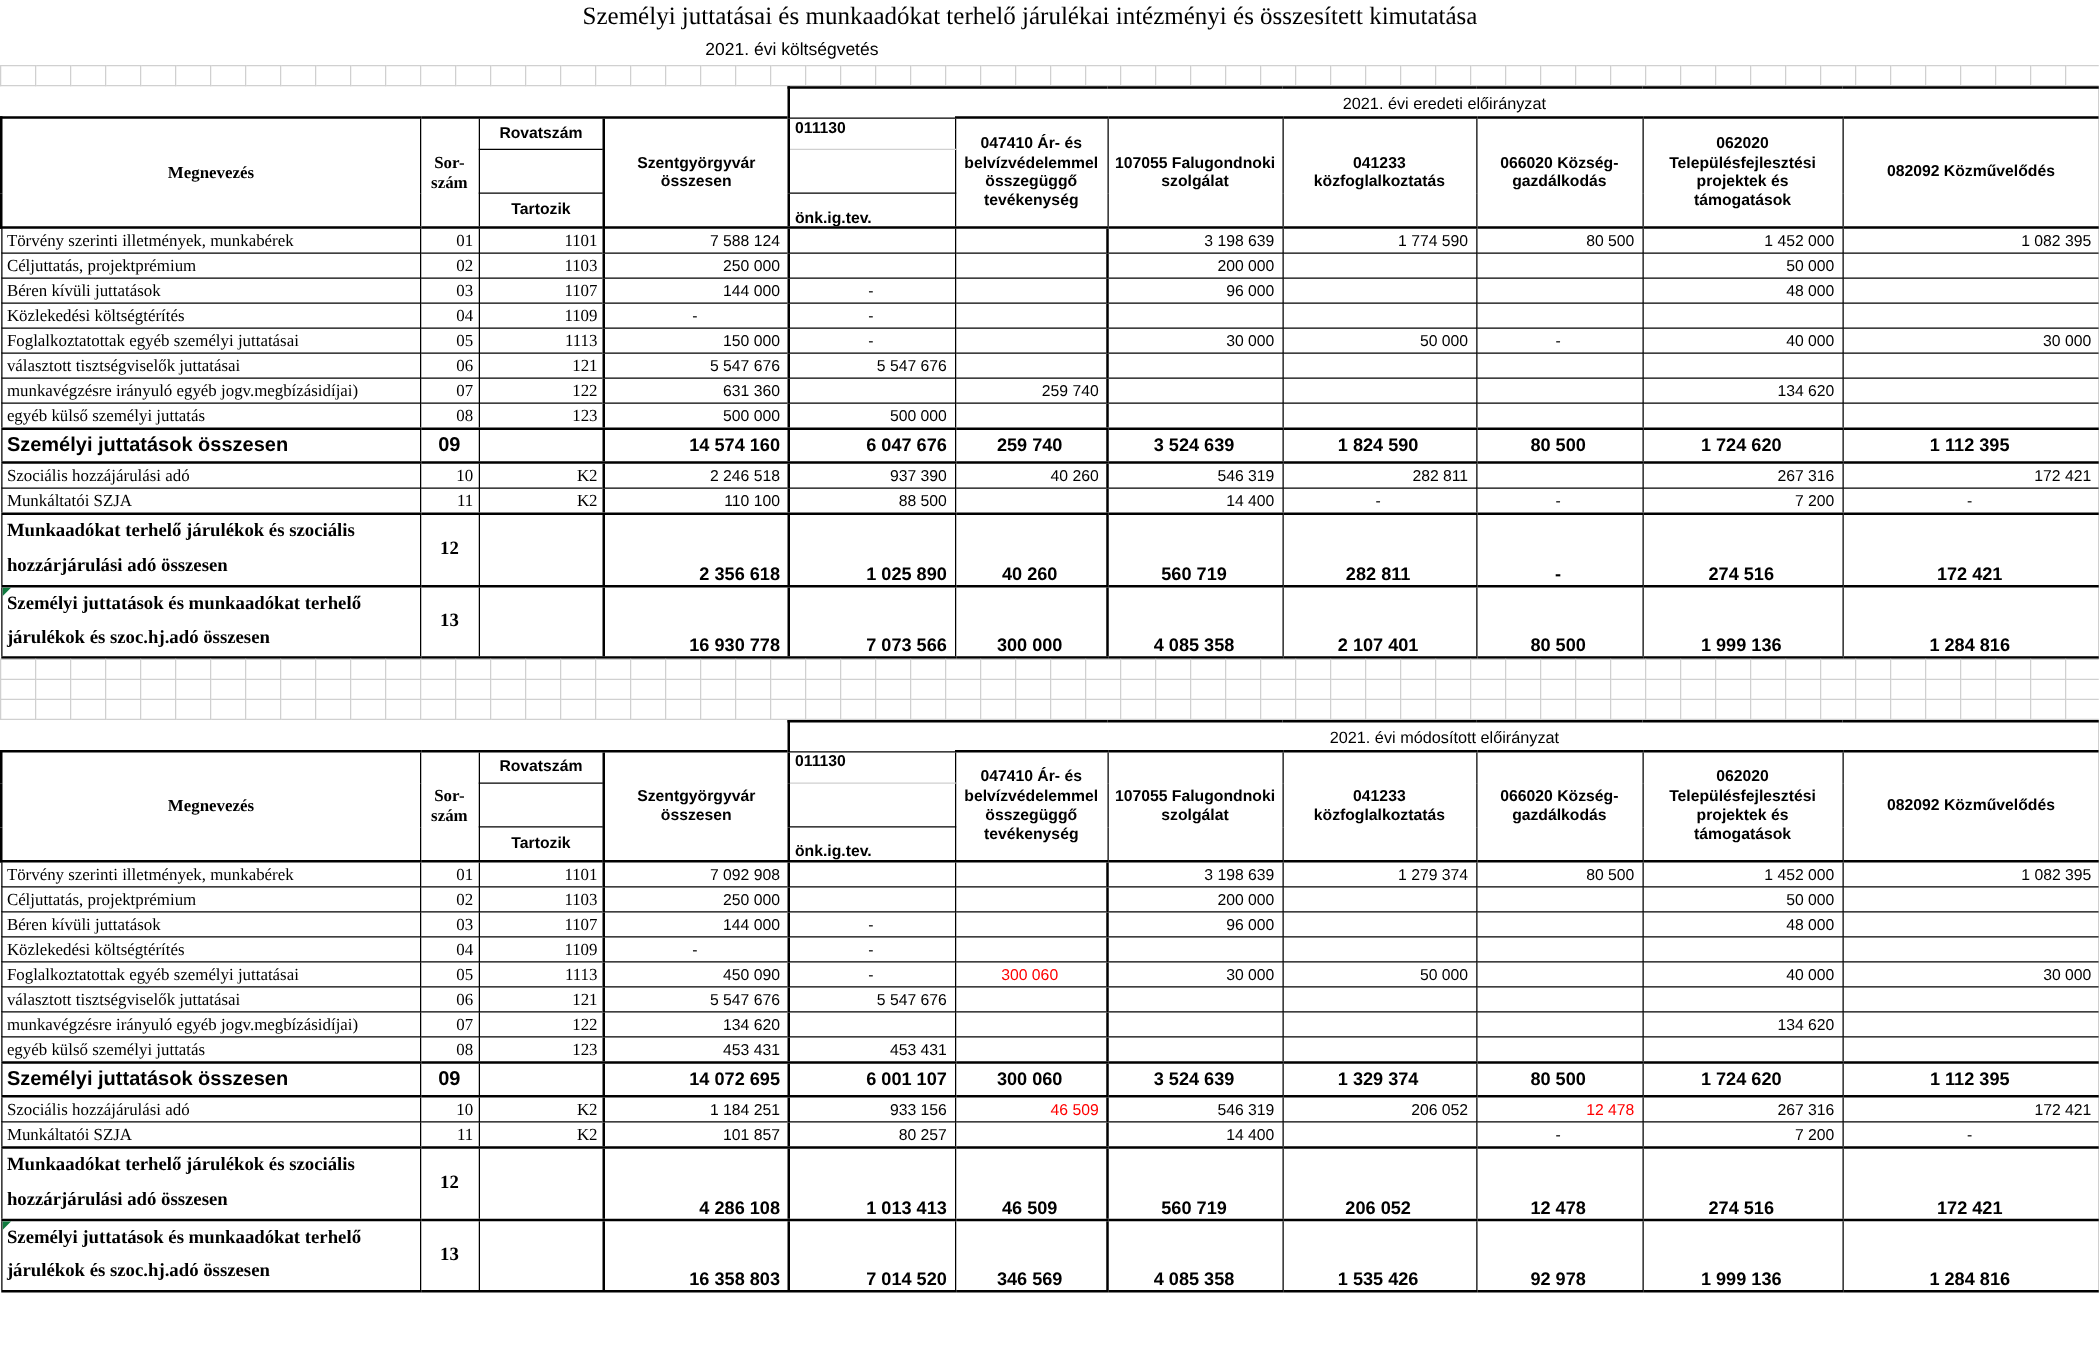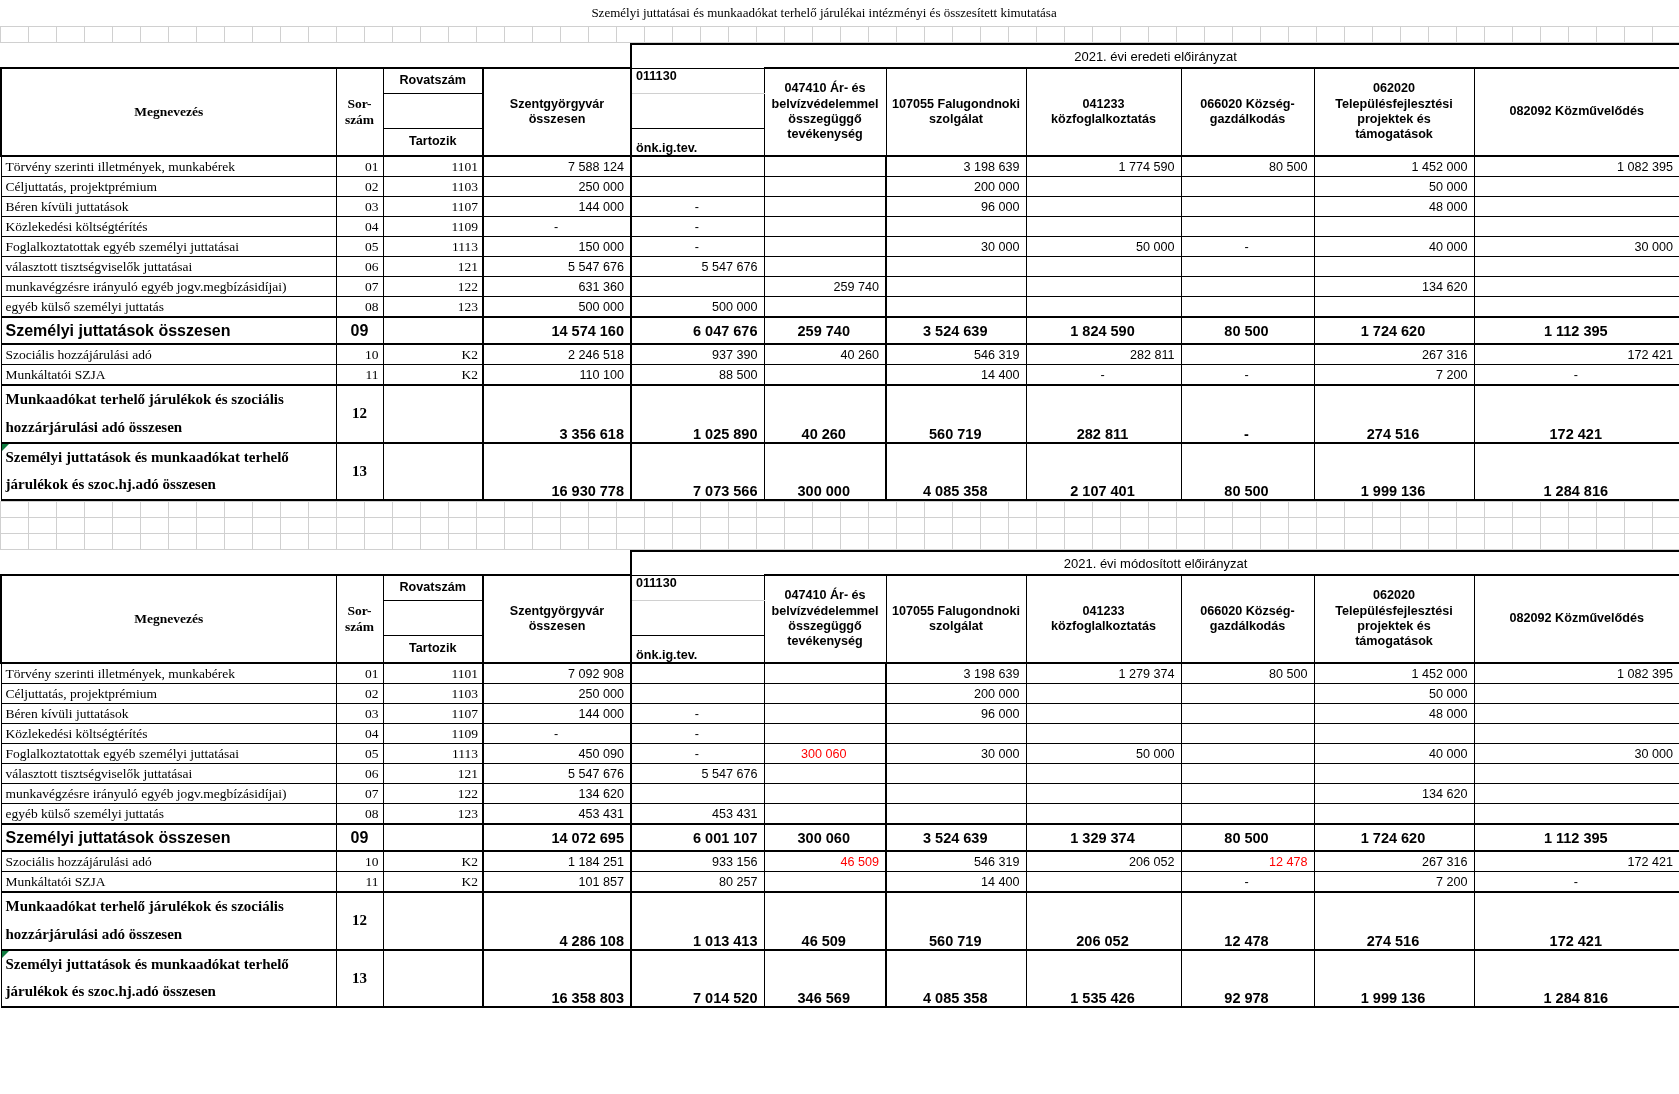--- a/index.html
+++ b/index.html
@@ -38,21 +38,21 @@
   .title-row td { height: 26px; border: 1px solid #d0d0d0; }
   .t1 {
     font-family: "Liberation Serif", serif;
     font-size: 21px;
     font-weight: bold;
     text-align: center;
     color: #000;
   }
   .t2 {
     font-family: "Liberation Serif", serif;
-    font-size: 13px;
+    font-size: 20px;
     font-weight: bold;
     text-align: center;
     color: #000;
   }
   .t3 {
     font-family: "Liberation Sans", sans-serif;
     font-size: 14px;
     font-weight: bold;
     text-align: center;
     color: #000;
@@ -198,20 +198,30 @@
       <col style="width:160px">
         <col style="width:206px">
     </colgroup>
     <tbody>
     <tr class="title-row">
       <td class="nob"></td>
       <td class="t2 nob" colspan="8">Személyi juttatásai és munkaadókat terhelő járulékai intézményi és összesített kimutatása</td>
       <td class="nob"></td>
           <td class="nob"></td>
     </tr>
+    <tr class="title-row">
+      <td class="nob"></td>
+          <td class="nob"></td>
+      <td class="t3 nob" colspan="4">2021. évi költségvetés</td>
+      <td class="nob"></td>
+          <td class="nob"></td>
+          <td class="nob"></td>
+          <td class="nob"></td>
+          <td class="nob"></td>
+    </tr>
   </tbody>
     </table>
 
   <table class="grid">
     <colgroup>
       <col style="width:28px">
         <col style="width:28px">
         <col style="width:28px">
         <col style="width:28px">
       <col style="width:28px">
@@ -532,21 +542,21 @@
       <td class="num num-c bb">-</td>
       <td class="num num-c bb">-</td>
       <td class="num bb">7 200</td>
       <td class="num num-c br bb">-</td>
     </tr>
 
     <tr style="height:55px">
       <td class="lbl-bold-serif bb" style="height:55px">Munkaadókat terhelő járulékok  és szociális hozzárjárulási adó összesen</td>
       <td class="ctr-b2 bb">12</td>
       <td class="ctr bb"></td>
-      <td class="num-b bl bb" style="vertical-align:bottom;">3 356 618</td>
+      <td class="num-b bl bb" style="vertical-align:bottom;">2 356 618</td>
       <td class="num-b bl bb" style="vertical-align:bottom;">1 025 890</td>
       <td class="num-b num-c bb" style="vertical-align:bottom;">40 260</td>
       <td class="num-b num-c bl bb" style="vertical-align:bottom;">560 719</td>
       <td class="num-b num-c bb" style="vertical-align:bottom;">282 811</td>
       <td class="num-b num-c bb" style="vertical-align:bottom;">-</td>
       <td class="num-b num-c bb" style="vertical-align:bottom;">274 516</td>
       <td class="num-b num-c br bb" style="vertical-align:bottom;">172 421</td>
     </tr>
 
     <tr style="height:55px">

